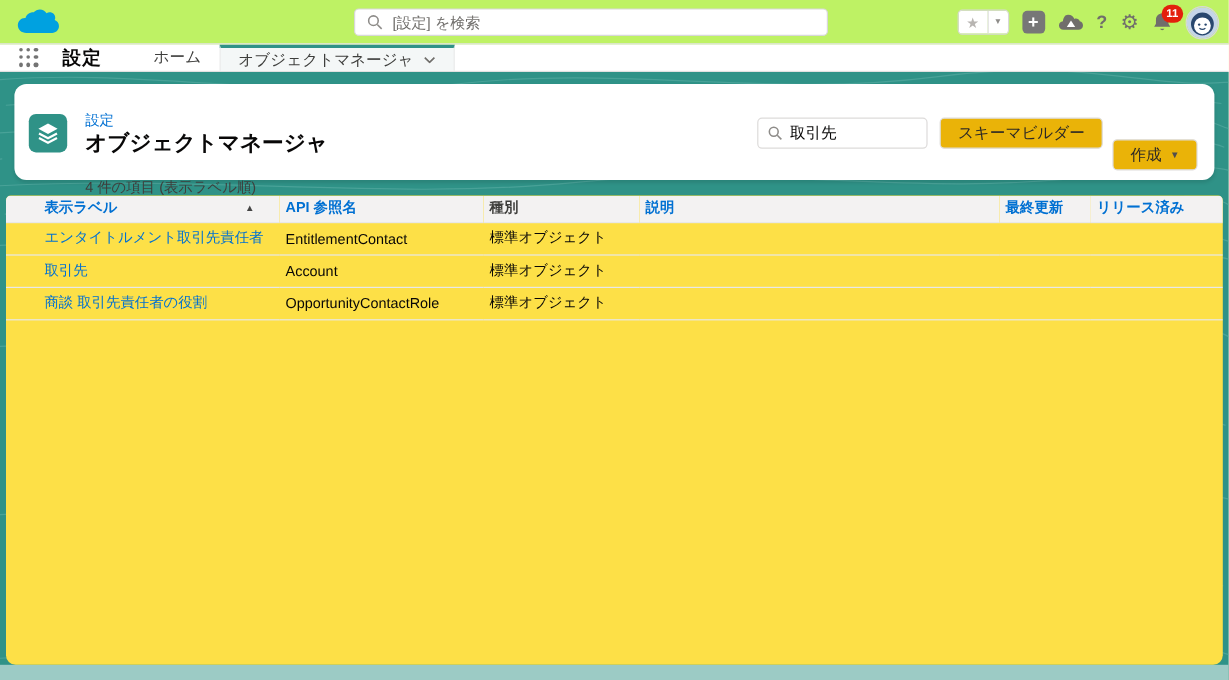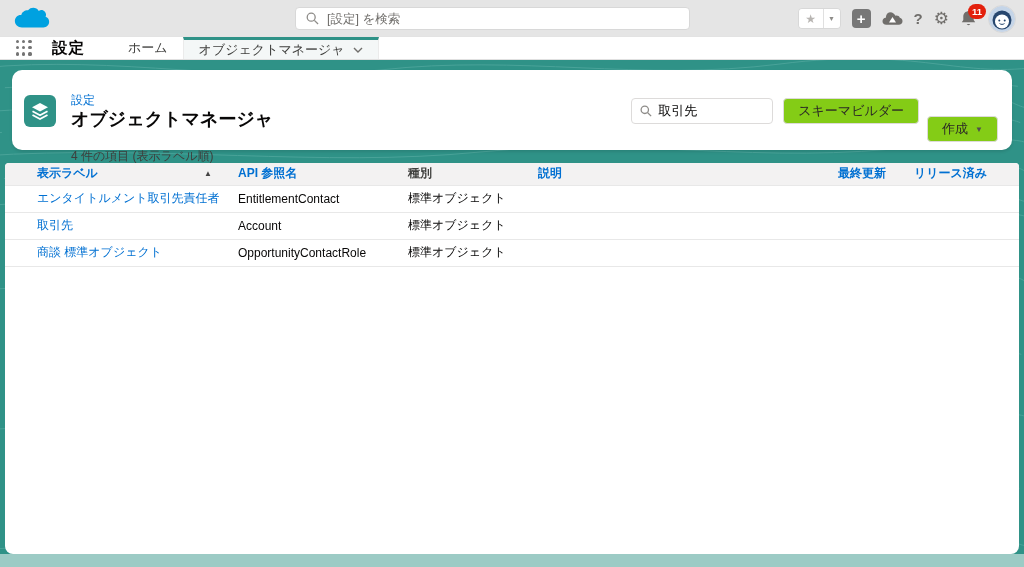--- a/index.html
+++ b/index.html
@@ -1,20 +1,20 @@
 <!DOCTYPE html>
 <html style="--teal: #2f9287; --link: #0070d2; --badge-red: #e3200c;"><head>
 <meta charset="utf-8">
 <style>
   * { box-sizing: border-box; margin: 0; padding: 0; }
   html,body { width:1024px; height:567px; overflow:hidden; }
   body { font-family: "Liberation Sans", sans-serif; background:#fff; color:#080707; }
 
   
-  .global-header{ position:relative; height:37px; background:#e5e5e5; border-bottom:1px solid #e3e3e3; }
+  .global-header{ position:relative; height:37px; background:#bef264; border-bottom:1px solid #e3e3e3; }
   .logo{ position:absolute; left:14px; top:6px; width:36px; height:25px; }
   .gh-search{ position:absolute; left:295px; top:7px; width:395px; height:23px;
     border:1px solid #d8d8d8; border-radius:4px; background:#fff; display:flex; align-items:center; }
   .gh-search svg{ margin:0 8px 0 10px; flex:none; }
   .gh-search input{ border:none; outline:none; flex:1; font:12.5px "Liberation Sans",sans-serif; color:#444; background:transparent; }
   .gh-search input::placeholder{ color:#706e6b; }
   .gh-actions{ position:absolute; right:8px; top:0; height:37px; display:flex; align-items:center; gap:11px; }
   .star-group{ display:flex; align-items:stretch; height:21px; border:1px solid #d8d8d8; border-radius:4px; overflow:hidden; }
   .star-group .seg{ display:flex; align-items:center; justify-content:center; background:#fff; cursor:pointer; }
   .star-group .seg.star{ width:24px; color:#b8b5b2; font-size:12px; }
@@ -48,28 +48,28 @@
     border-radius:10px; box-shadow:0 2px 3px rgba(0,0,0,.1); padding:10px 14px 0 12px; }
   .pc-top{ display:flex; align-items:center; }
   .obj-icon{ width:32px; height:32px; border-radius:6px; background:var(--teal); display:flex; align-items:center; justify-content:center; flex:none; }
   .pc-titles{ margin-left:15px; }
   .eyebrow{ font-size:12px; color:var(--link); margin-bottom:1px; }
   .page-title{ font-size:18px; font-weight:bold; color:#080707; line-height:1.1; }
   .pc-spacer{ flex:1; }
   .pc-search{ width:142px; height:26px; border:1px solid #dddbda; border-radius:4px; display:flex; align-items:center; margin-right:10px; }
   .pc-search svg{ margin:0 6px 0 8px; flex:none; }
   .pc-search input{ border:none; outline:none; width:100px; font:13px "Liberation Sans",sans-serif; color:#080707; }
-  .btn{ height:26px; padding:0 14px; background:#84cc16; border:1px solid #dddbda; border-radius:4px;
+  .btn{ height:26px; padding:0 14px; background:#eab308; border:1px solid #dddbda; border-radius:4px;
     font-size:13px; color:#2b2826; display:flex; align-items:center; gap:7px; cursor:pointer; }
   .btn + .btn{ margin-left:8px;margin-top:36px; }
   .btn .caret{ font-size:8px; color:#514f4d; }
   .pc-sub{ margin:6px 0 0 47px; font-size:12px; color:#3e3e3c; }
 
   
-  .table-card{ position:relative; z-index:2; margin:13px 5px 0; height:391px; background:#ffffff;
+  .table-card{ position:relative; z-index:2; margin:13px 5px 0; height:391px; background:#fde047;
     border-radius:4px 4px 8px 8px; overflow:hidden; }
   table{ width:100%; border-collapse:collapse; table-layout:fixed; }
   th,td{ text-align:left; padding:0 5px; white-space:nowrap; overflow:hidden; }
   th:first-child,td:first-child{ padding-left:32px; }
   th:last-child,td:last-child{ padding-right:40px; }
   thead th{ background:#f3f2f2; height:22px; font-size:12px; font-weight:bold; color:var(--link); cursor:pointer; }
   thead th.nosort{ color:#3e3e3c; cursor:default;margin-left:32px; }
   .th-flex{ display:flex; align-items:center; justify-content:space-between; }
   .sort-arrow{ font-size:8px; color:#444; margin-right:16px; }
   tbody td{ height:27px; font-size:12px; color:#080707; border-top:1px solid #e8e8e8; }
@@ -238,21 +238,21 @@
         </tr>
         <tr>
           <td><a class="obj-link">取引先</a></td>
           <td>Account</td>
           <td>標準オブジェクト</td>
           <td></td>
           <td></td>
           <td></td>
         </tr>
         <tr>
-          <td><a class="obj-link">商談 標準オブジェクト</a></td>
+          <td><a class="obj-link">商談 取引先責任者の役割</a></td>
           <td>OpportunityContactRole</td>
           <td>標準オブジェクト</td>
           <td></td>
           <td></td>
           <td></td>
         </tr>
       </tbody>
     </table>
   </section>
 

